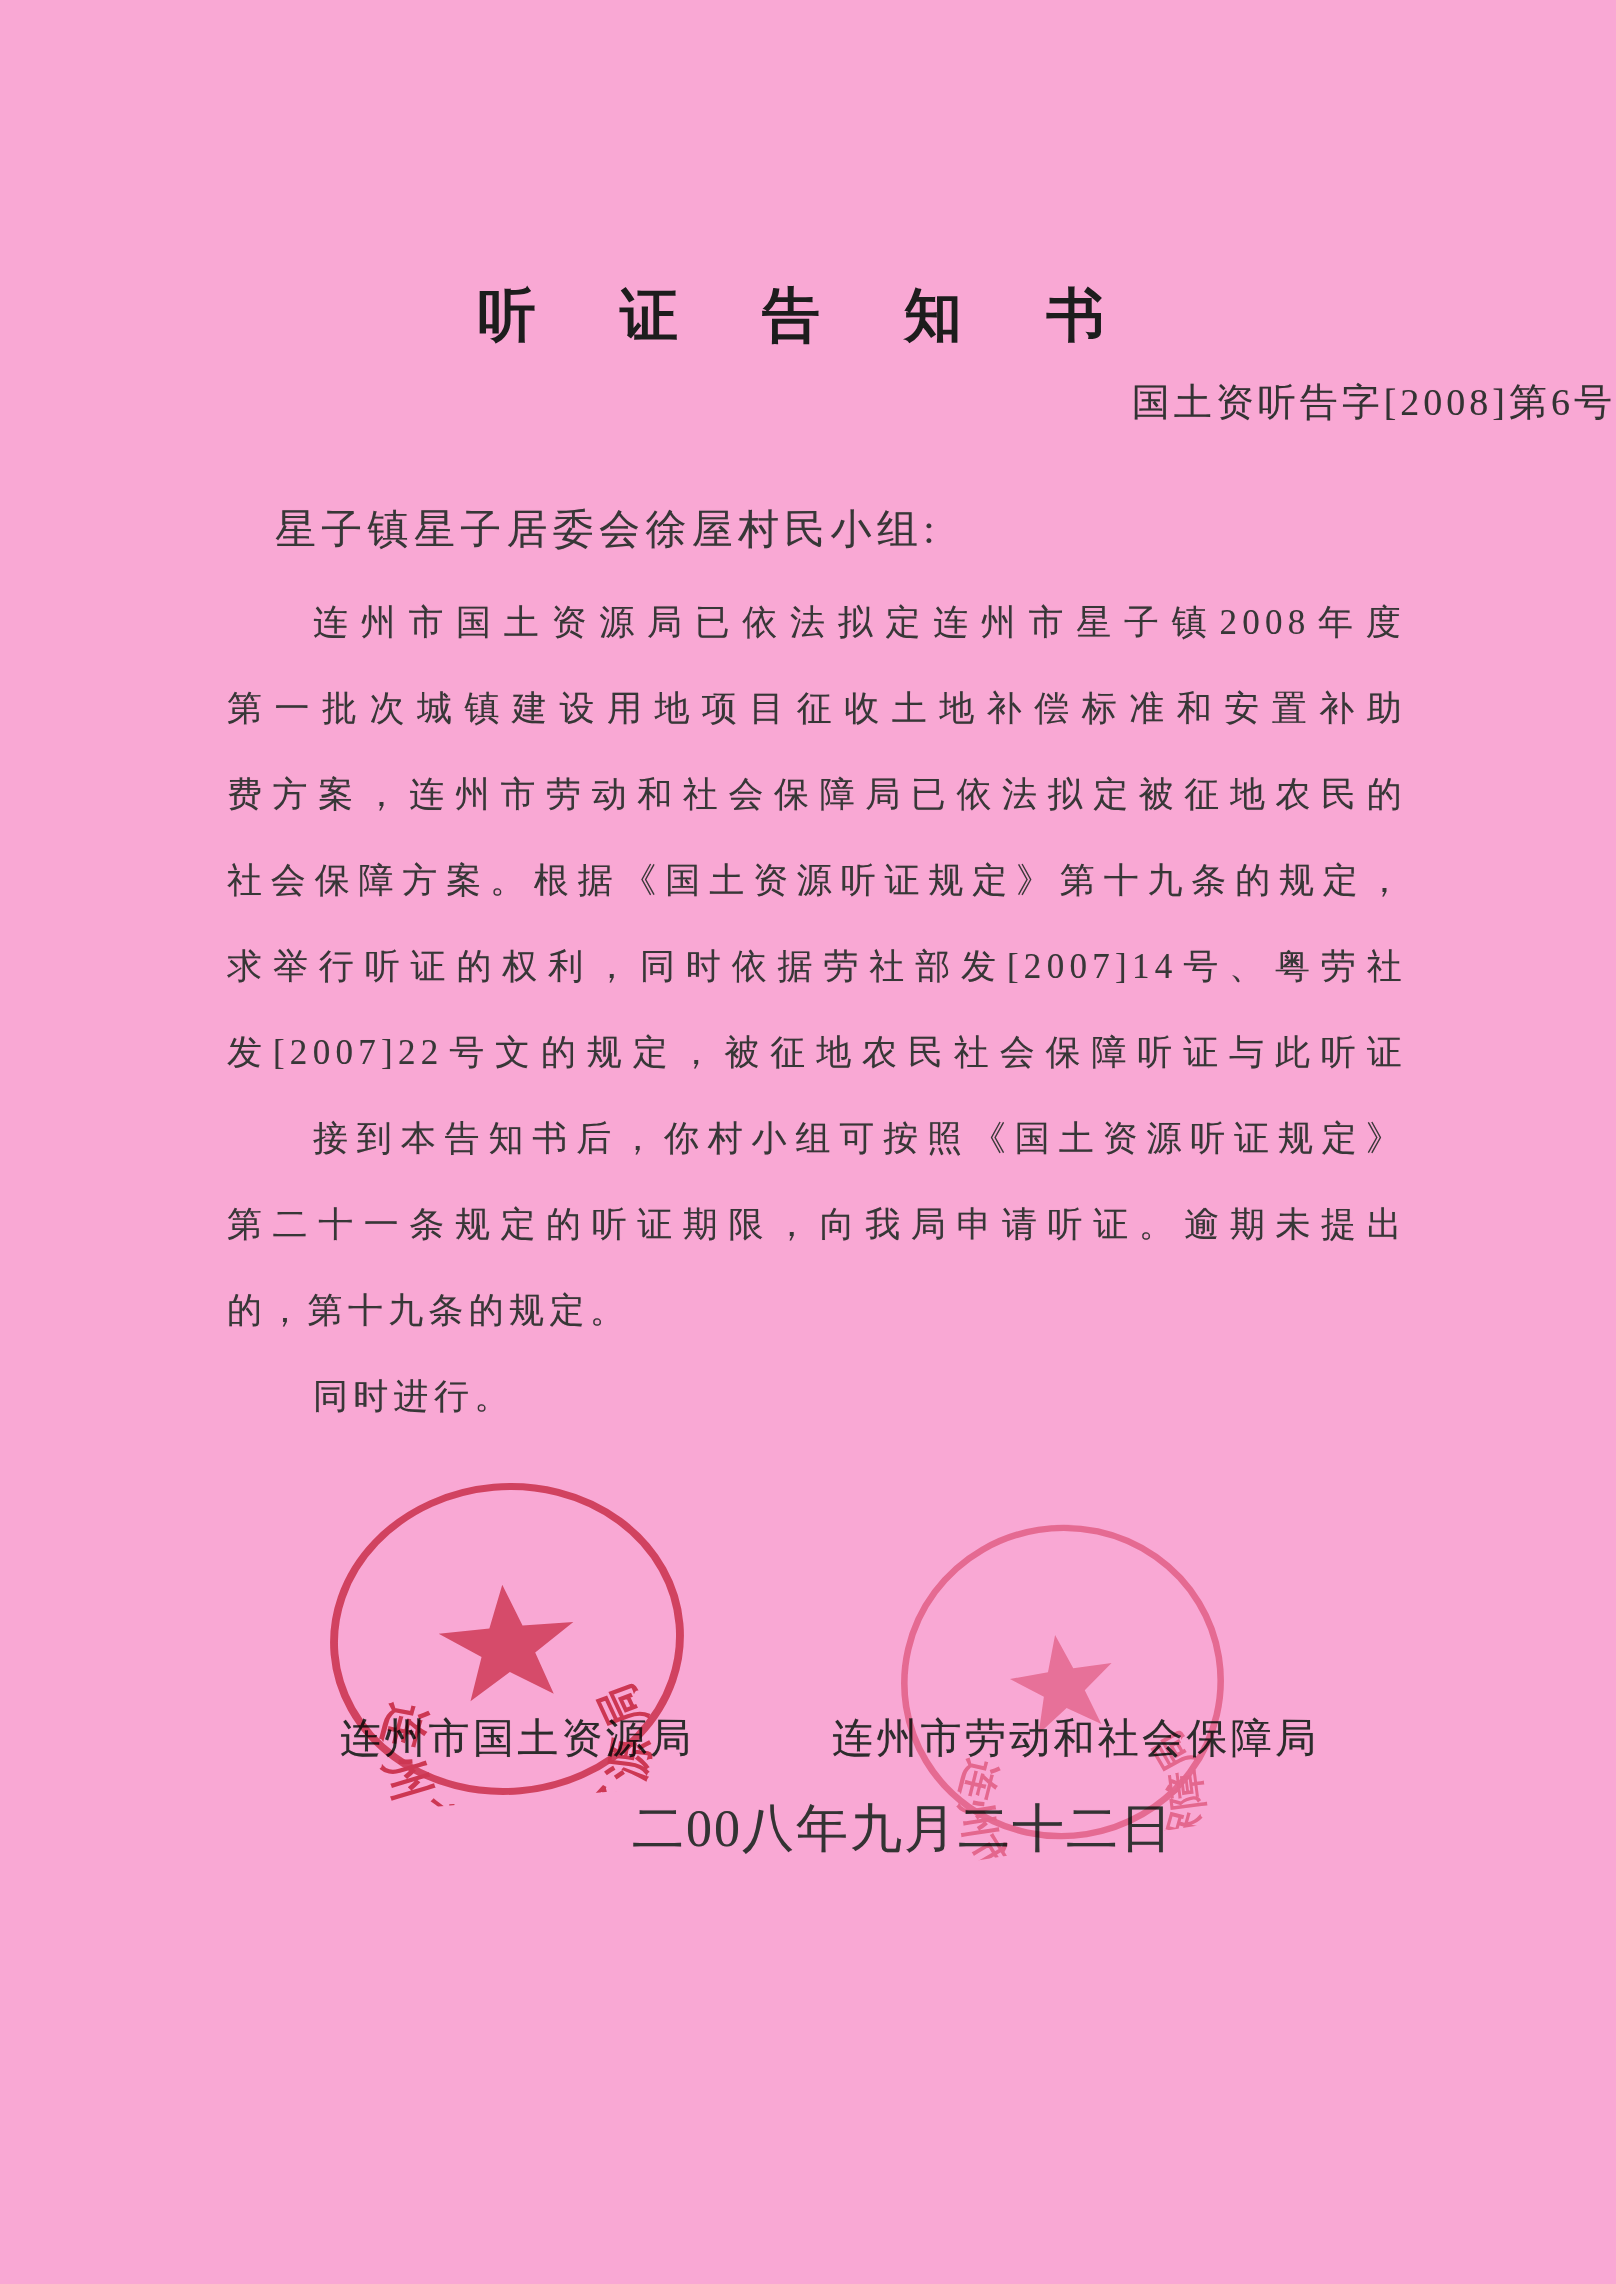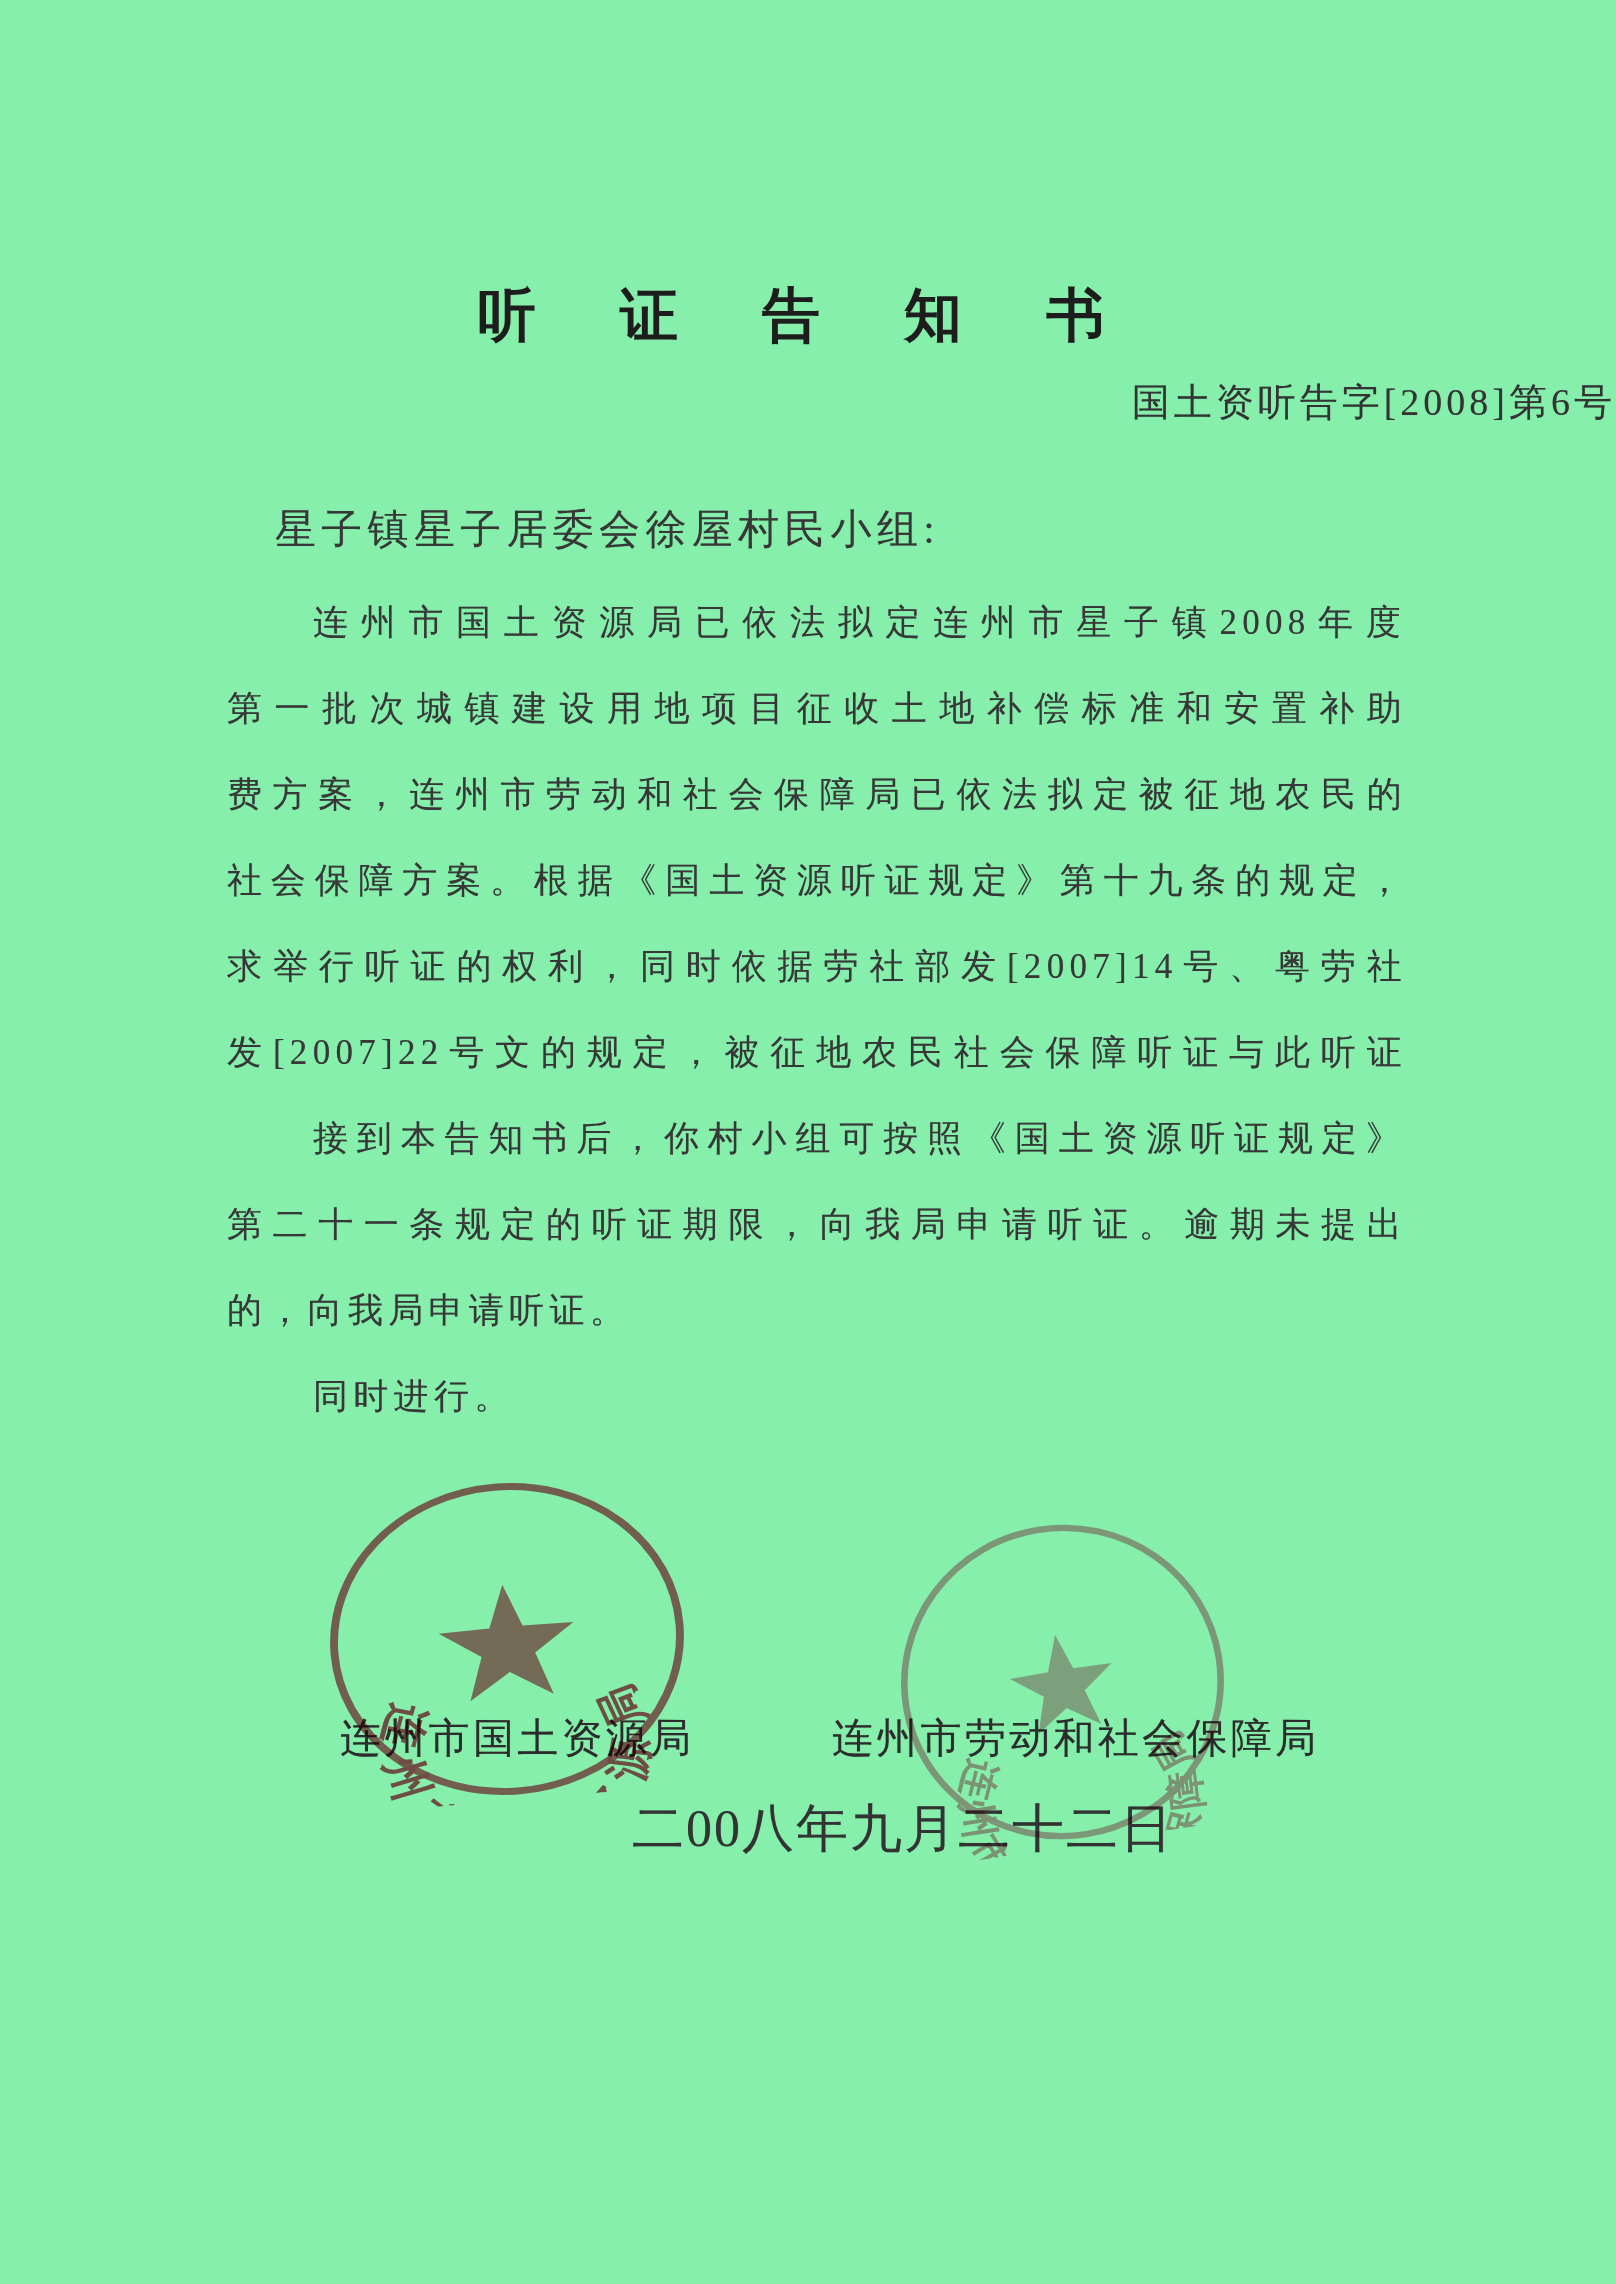--- a/index.html
+++ b/index.html
@@ -1,19 +1,19 @@
 <!DOCTYPE html>
 <html style="font-size:10.5px"><head>
 <meta charset="utf-8">
 <style>
   html,body{margin:0;padding:0;background:#e8e8e8;}
   .page{
     position:relative;
     width:1616px;height:2284px;
-    background:#86efac;
+    background:#f9a8d4;
     overflow:hidden;
     font-family:"Liberation Serif","DejaVu Serif",serif;
     color:#3a3a3a;
   }
   .title{
     position:absolute;top:277px;left:0;width:100%;
     margin:0;text-align:center;
     font-family:"Liberation Sans","DejaVu Sans",sans-serif;
     font-weight:700;font-size:58px;letter-spacing:34px;
     color:#1d1d1d;
@@ -91,21 +91,21 @@
 
   <div class="body-block">
     <div class="line fill indent">连州市国土资源局已依法拟定连州市星子镇2008年度</div>
     <div class="line fill">第一批次城镇建设用地项目征收土地补偿标准和安置补助</div>
     <div class="line fill">费方案，连州市劳动和社会保障局已依法拟定被征地农民的</div>
     <div class="line fill">社会保障方案。根据《国土资源听证规定》第十九条的规定，</div>
     <div class="line fill">求举行听证的权利，同时依据劳社部发[2007]14号、粤劳社</div>
     <div class="line fill">发[2007]22号文的规定，被征地农民社会保障听证与此听证</div>
     <div class="line fill indent">接到本告知书后，你村小组可按照《国土资源听证规定》</div>
     <div class="line fill">第二十一条规定的听证期限，向我局申请听证。逾期未提出</div>
-    <div class="line">的，向我局申请听证。</div>
+    <div class="line">的，第十九条的规定。</div>
     <div class="line indent">同时进行。</div>
   </div>
 
   <div class="sig sig-left">连州市国土资源局</div>
   <div class="sig sig-right">连州市劳动和社会保障局</div>
 
   <div class="date-line">二00八年九月二十二日</div>
 
   <div class="seal seal-left">
     <svg viewBox="0 0 556 556" preserveAspectRatio="none">

